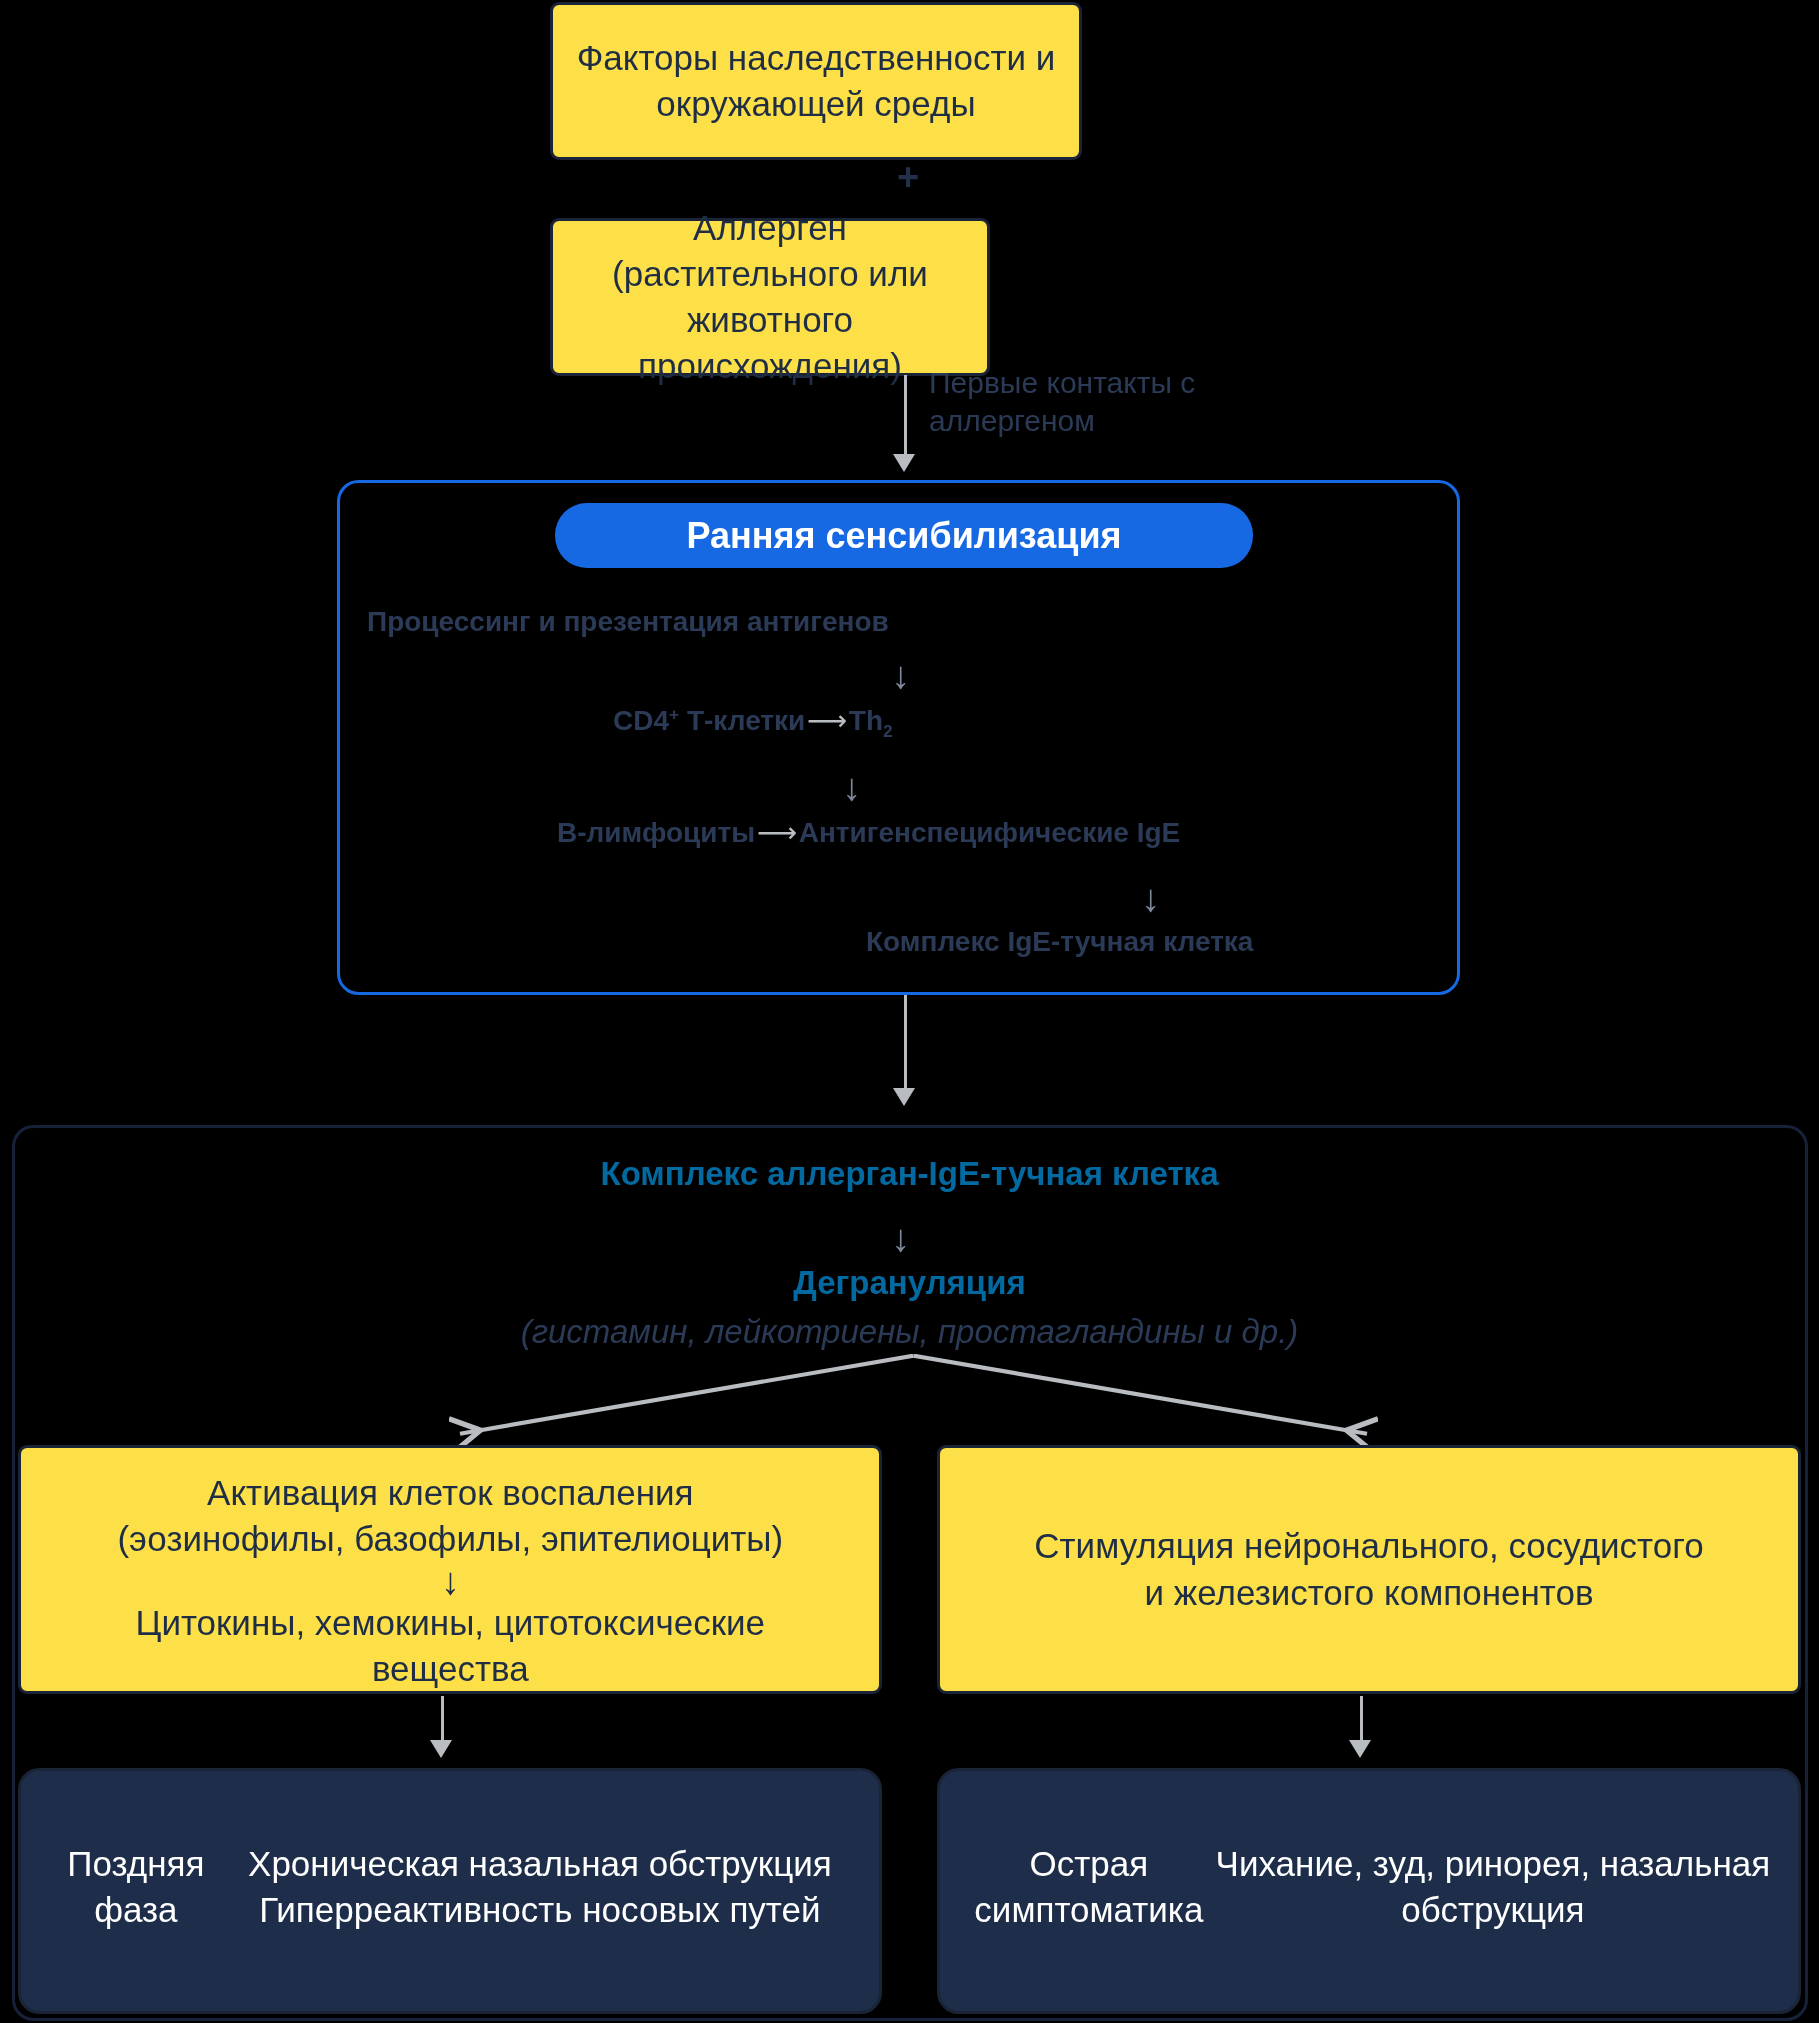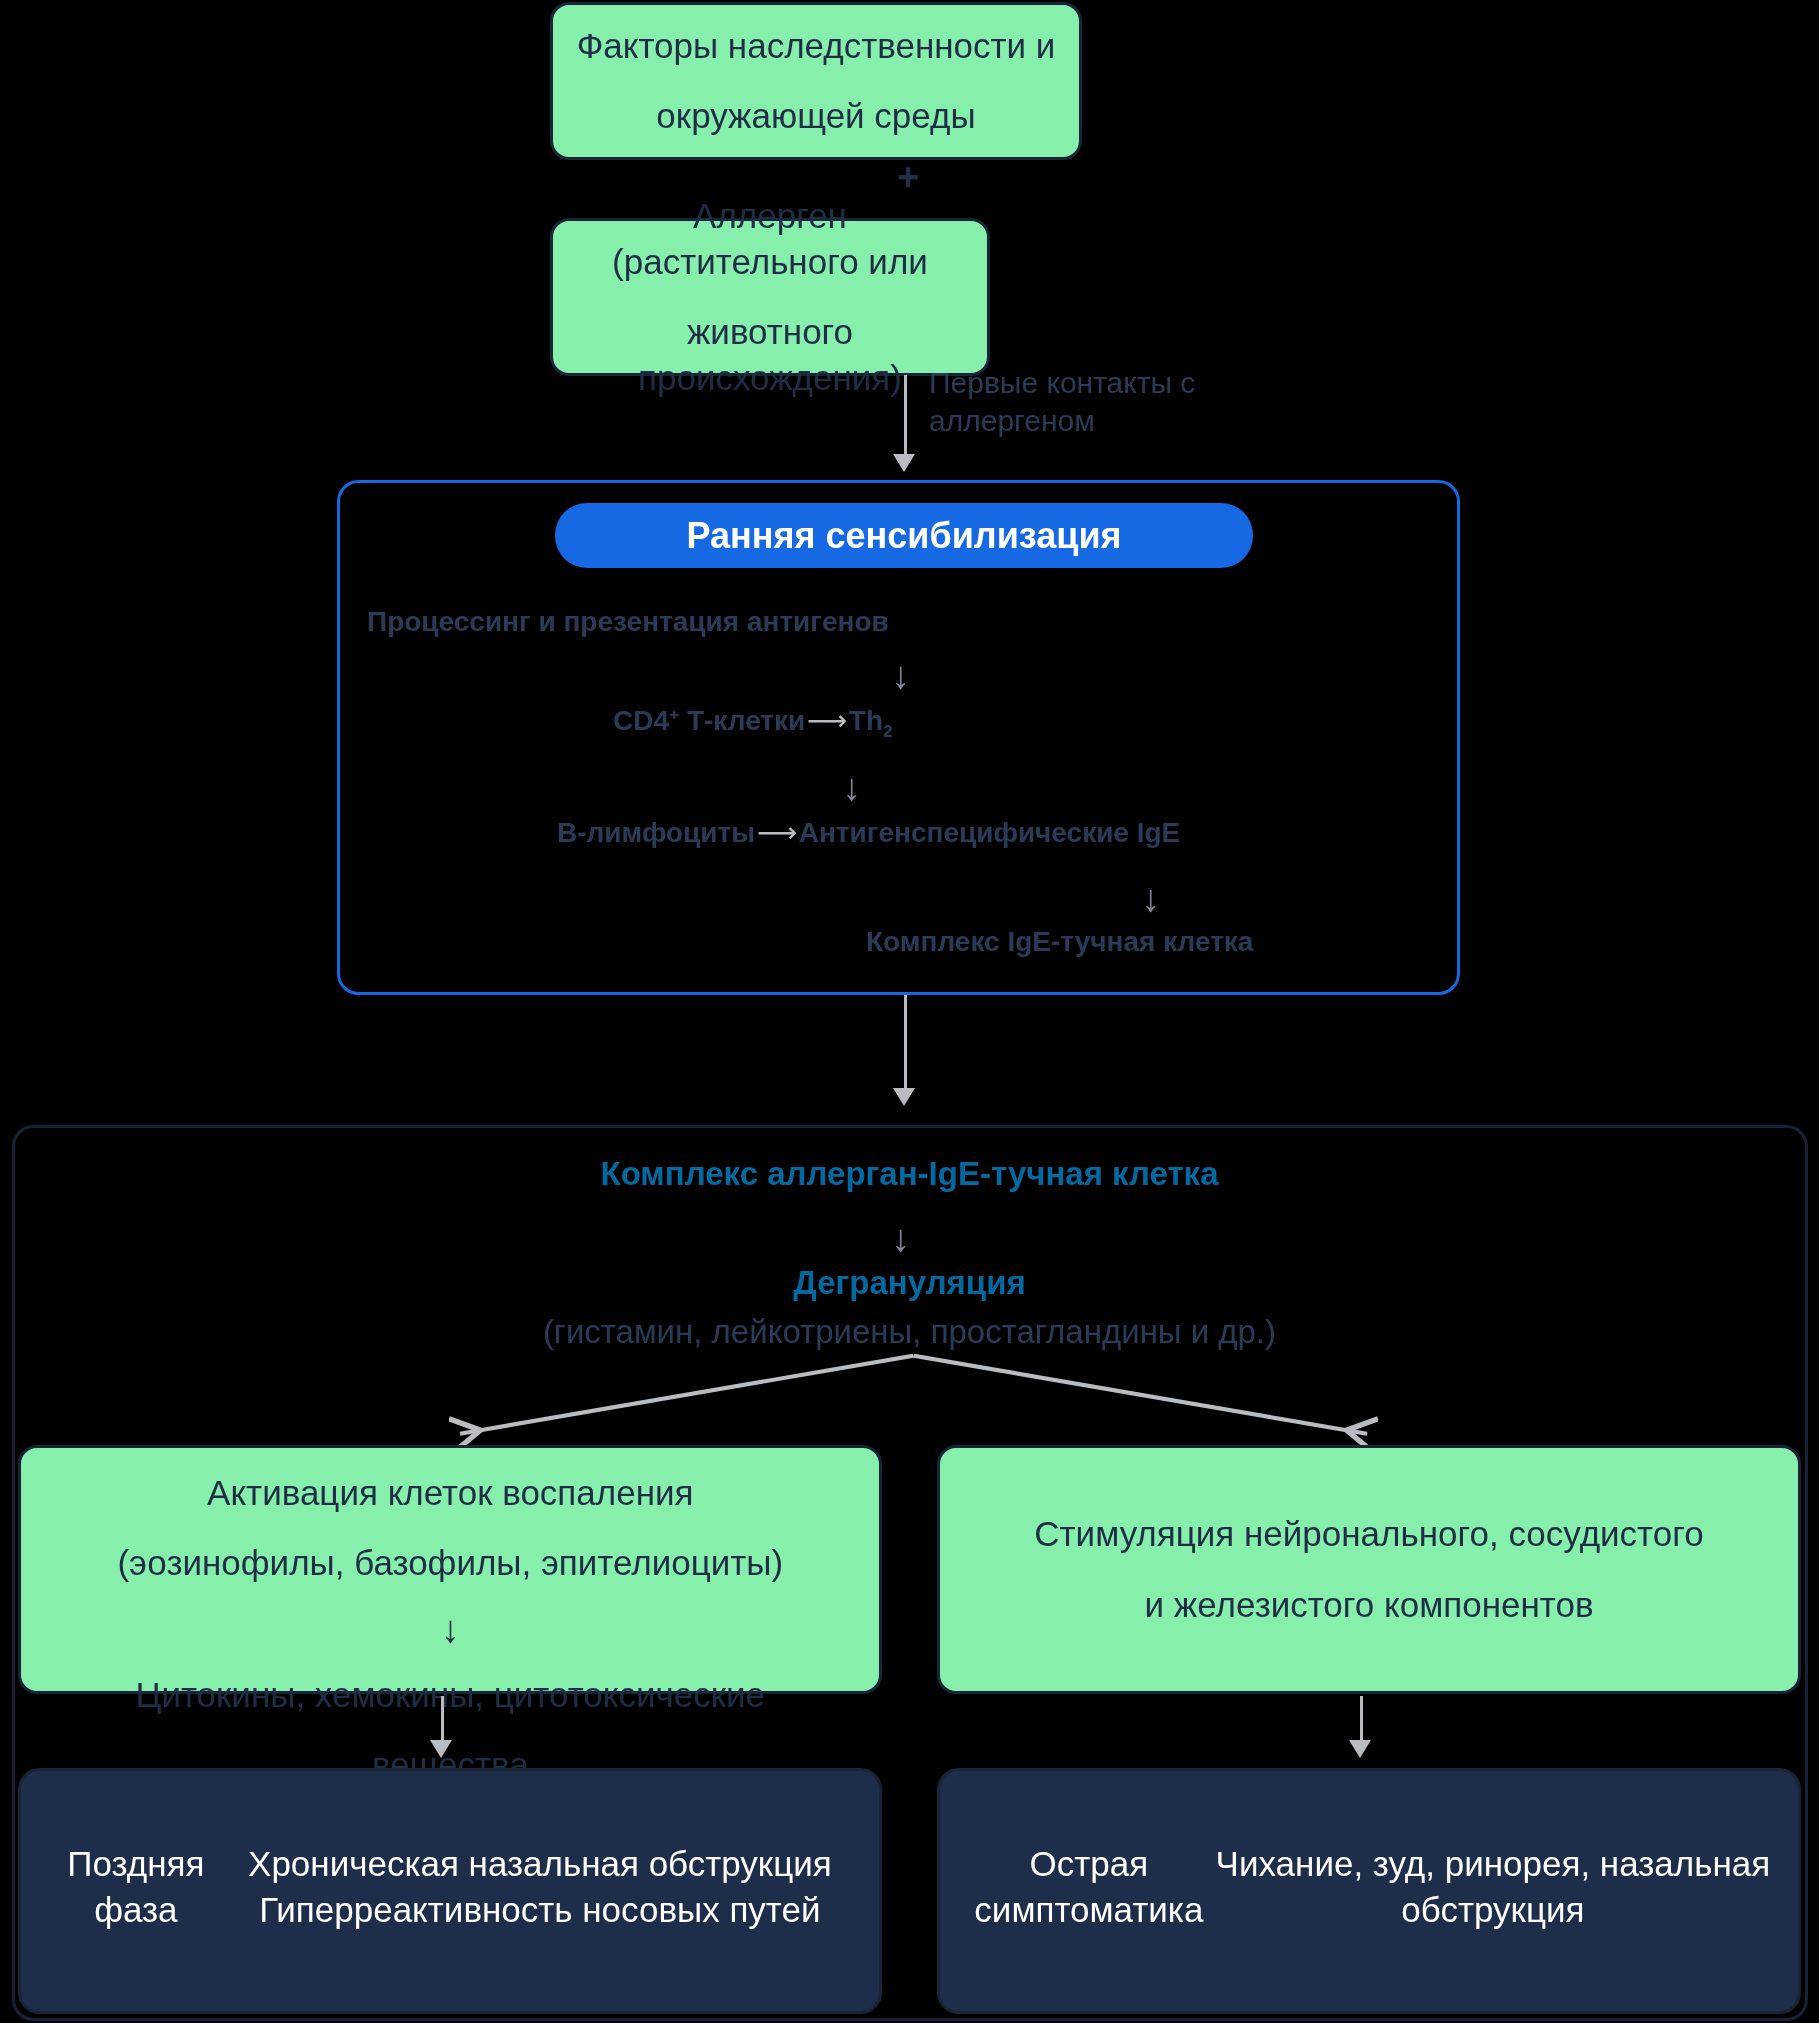--- a/index.html
+++ b/index.html
@@ -13,32 +13,31 @@
     position: relative;
     width: 1819px;
     height: 2024px;
     background: #000000;
     overflow: hidden;
   }
 
   
   .lightbox {
     position: absolute;
-    background: #86efac;
+    background: #fde047;
     border: 3.3px solid #1a2436;
-    border-radius: 19px;
+    border-radius: 9px;
     color: #1f2d45;
     display: flex;
     flex-direction: column;
     align-items: center;
     justify-content: center;
     text-align: center;
     padding: 15px 23px;
     line-height: 1.32;
-    gap: 24px;
   }
   .darkbox {
     position: absolute;
     background: #1e2e4a;
     border: 3.3px solid #1a2436;
     border-radius: 21.6px;
     color: #ffffff;
     display: flex;
     flex-direction: row;
     align-items: center;
@@ -137,20 +136,21 @@
     white-space: nowrap;
     text-align: center;
   }
   .late-sub {
     position: absolute;
     color: #2b3b57;
     font-size: 33px;
     font-weight: 400;
     white-space: nowrap;
     text-align: center;
+    font-style: italic;
   }
 
   
   .glyph-arrow {
     color: #7e8a9c;
     font-size: 38px;
     font-weight: 400;
     line-height: 1;
   }
   .glyph-arrow-dark {

